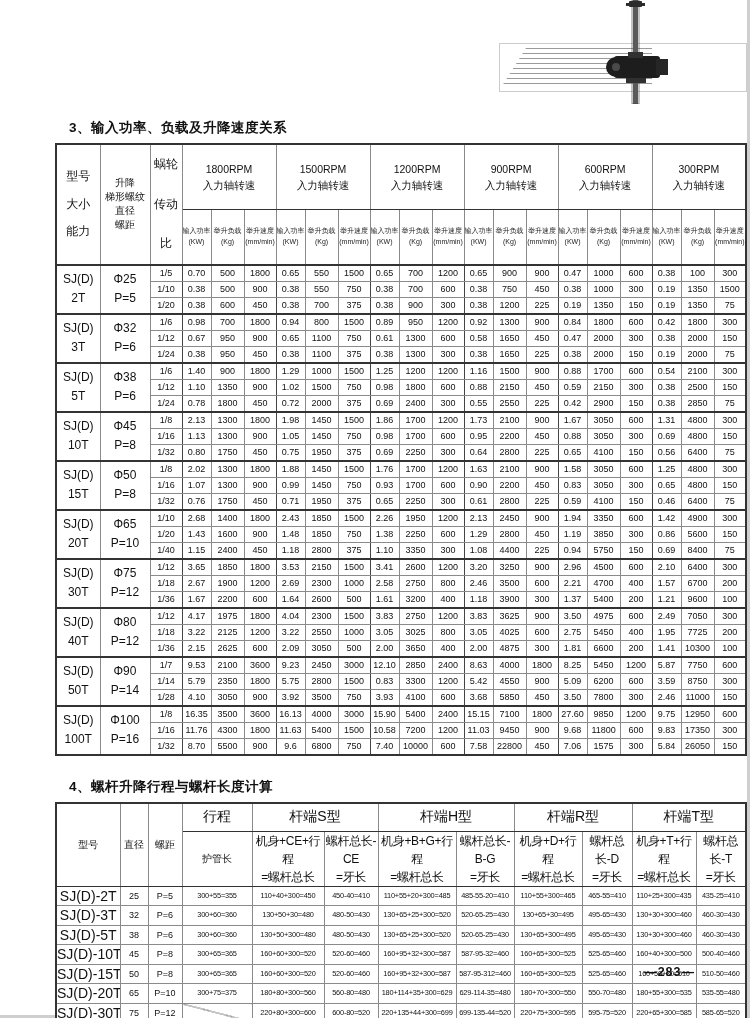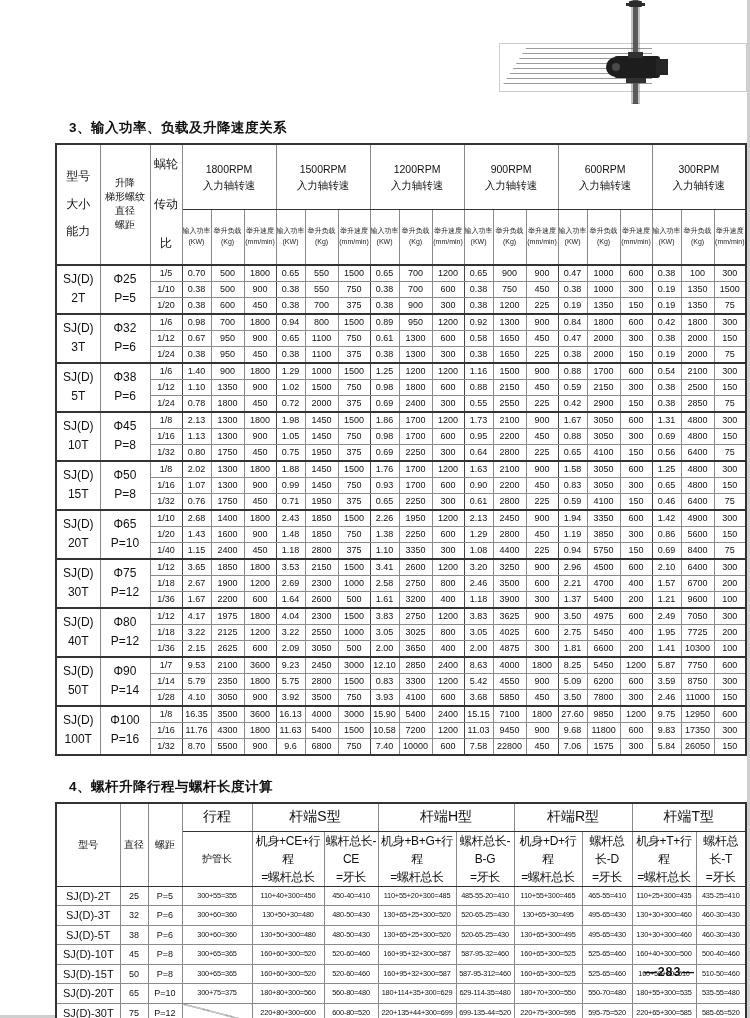--- a/index.html
+++ b/index.html
@@ -51,21 +51,21 @@
   #t1 .mcell,#t1 .scell{font-size:12px;line-height:1.6;margin-top:8px;}
   #t1 .rcell{border-right-color:#444;margin-top:30px;}
   #t1 .ge{border-right-color:#444;}
   #t1 tr.gsep td{border-top:2px solid #333;}
   
   #t2 th{font-weight:normal;}
   #t2 .h-fix{font-size:10px;}
   #t2 .h-grp{font-size:14px;height:27px;margin-left:33px;}
   #t2 .h-frm{font-size:12px;line-height:1.5;height:44px;letter-spacing:-0.3px;}
   #t2 td{font-size:7.4px;height:18.5px;line-height:18.5px;letter-spacing:-0.2px;}
-  #t2 .mdl{font-size:11px;letter-spacing:0;}
+  #t2 .mdl{font-size:14px;letter-spacing:0;}
   #t2 .dia{font-size:9px;letter-spacing:0;}
   #t2 .slash{
     background:linear-gradient(to top right,transparent 47.5%,#8a8a8a 47.5%,#8a8a8a 50.5%,transparent 50.5%);
   }
   
   .pagenum{position:absolute;right:52px;bottom:36px;font-size:12.5px;font-weight:bold;letter-spacing:1px;}
 </style>
 </head>
 <body>
 

